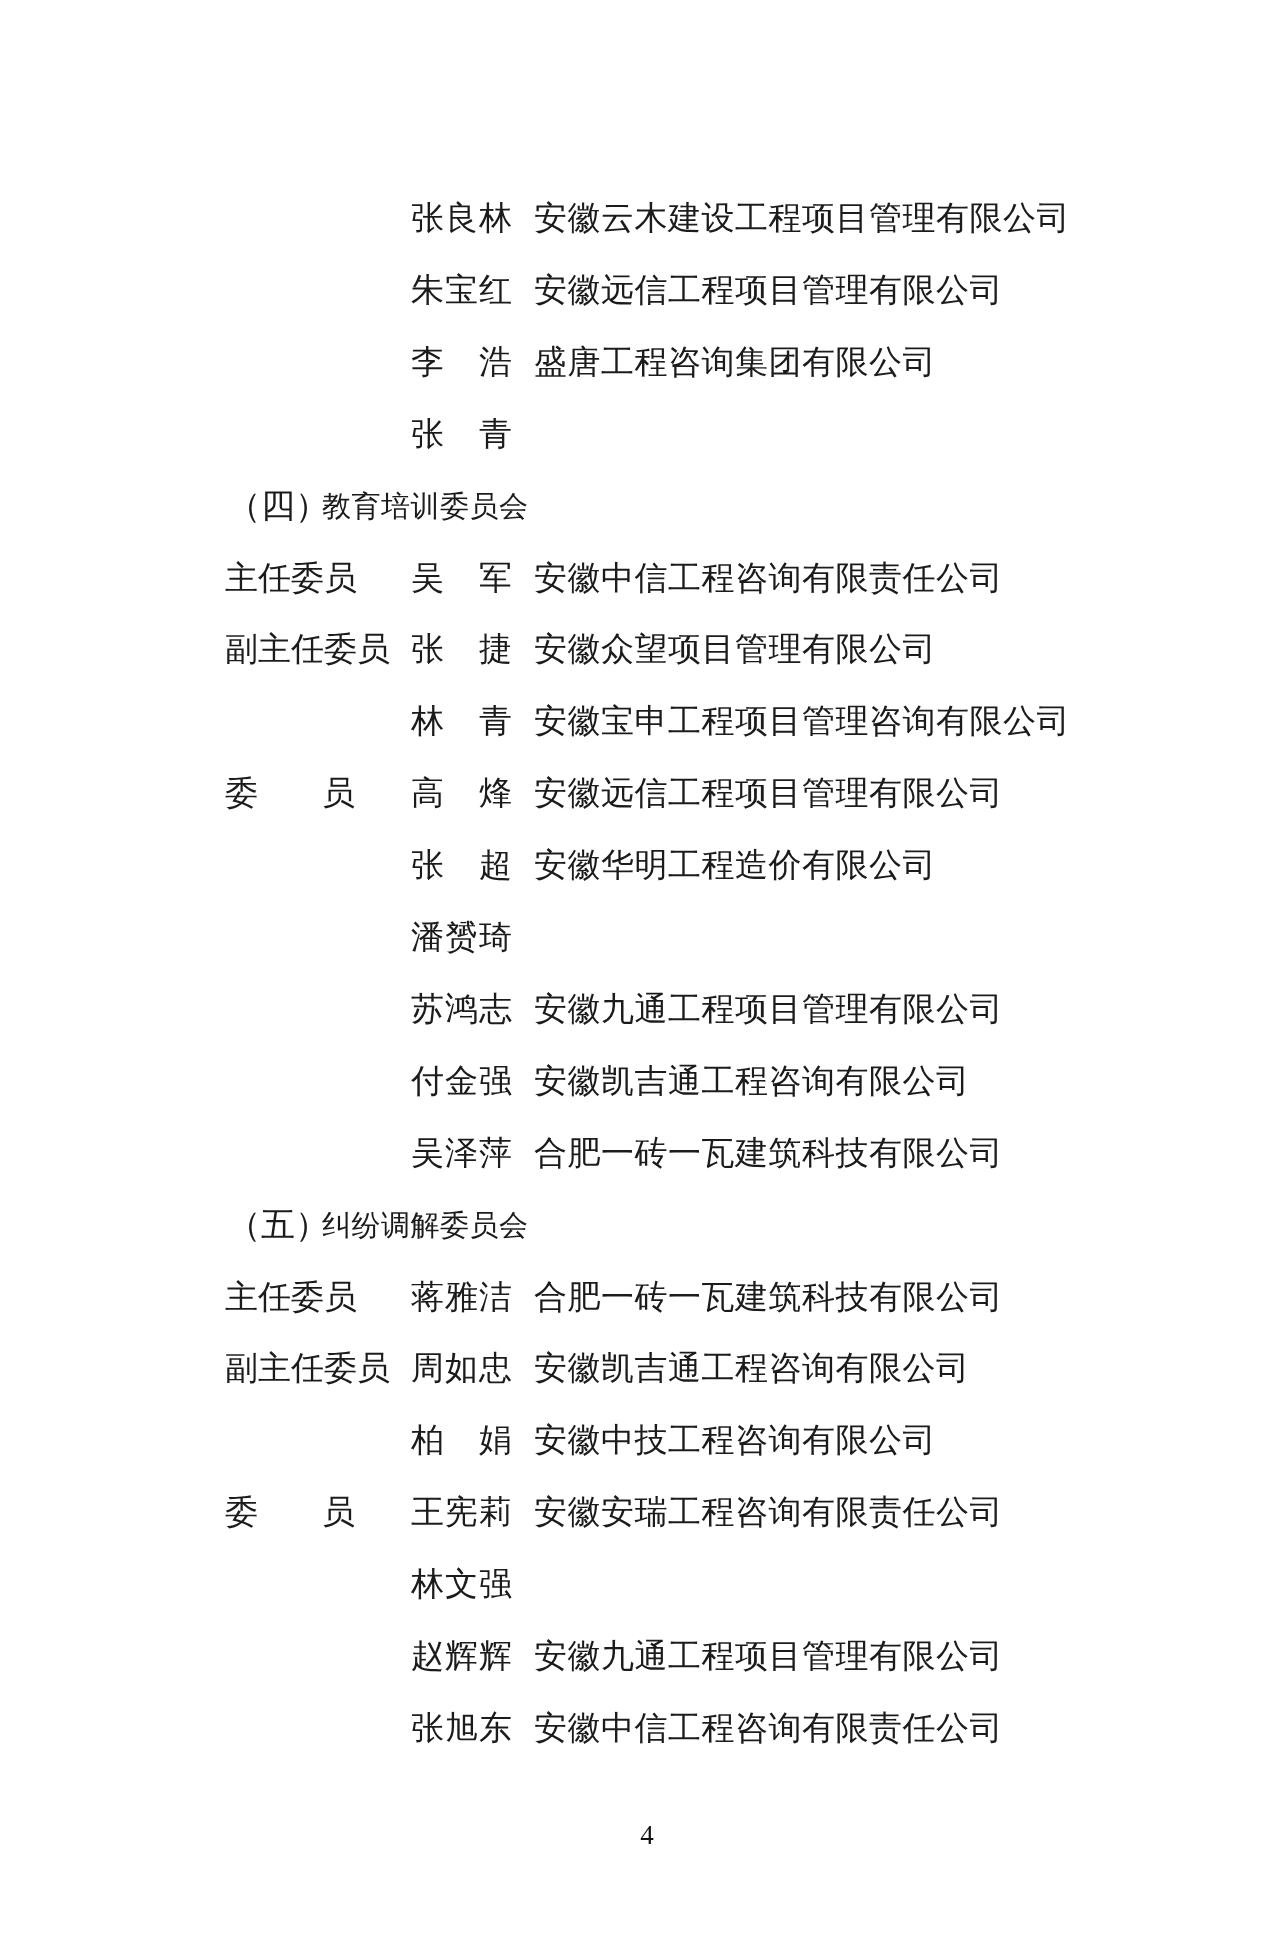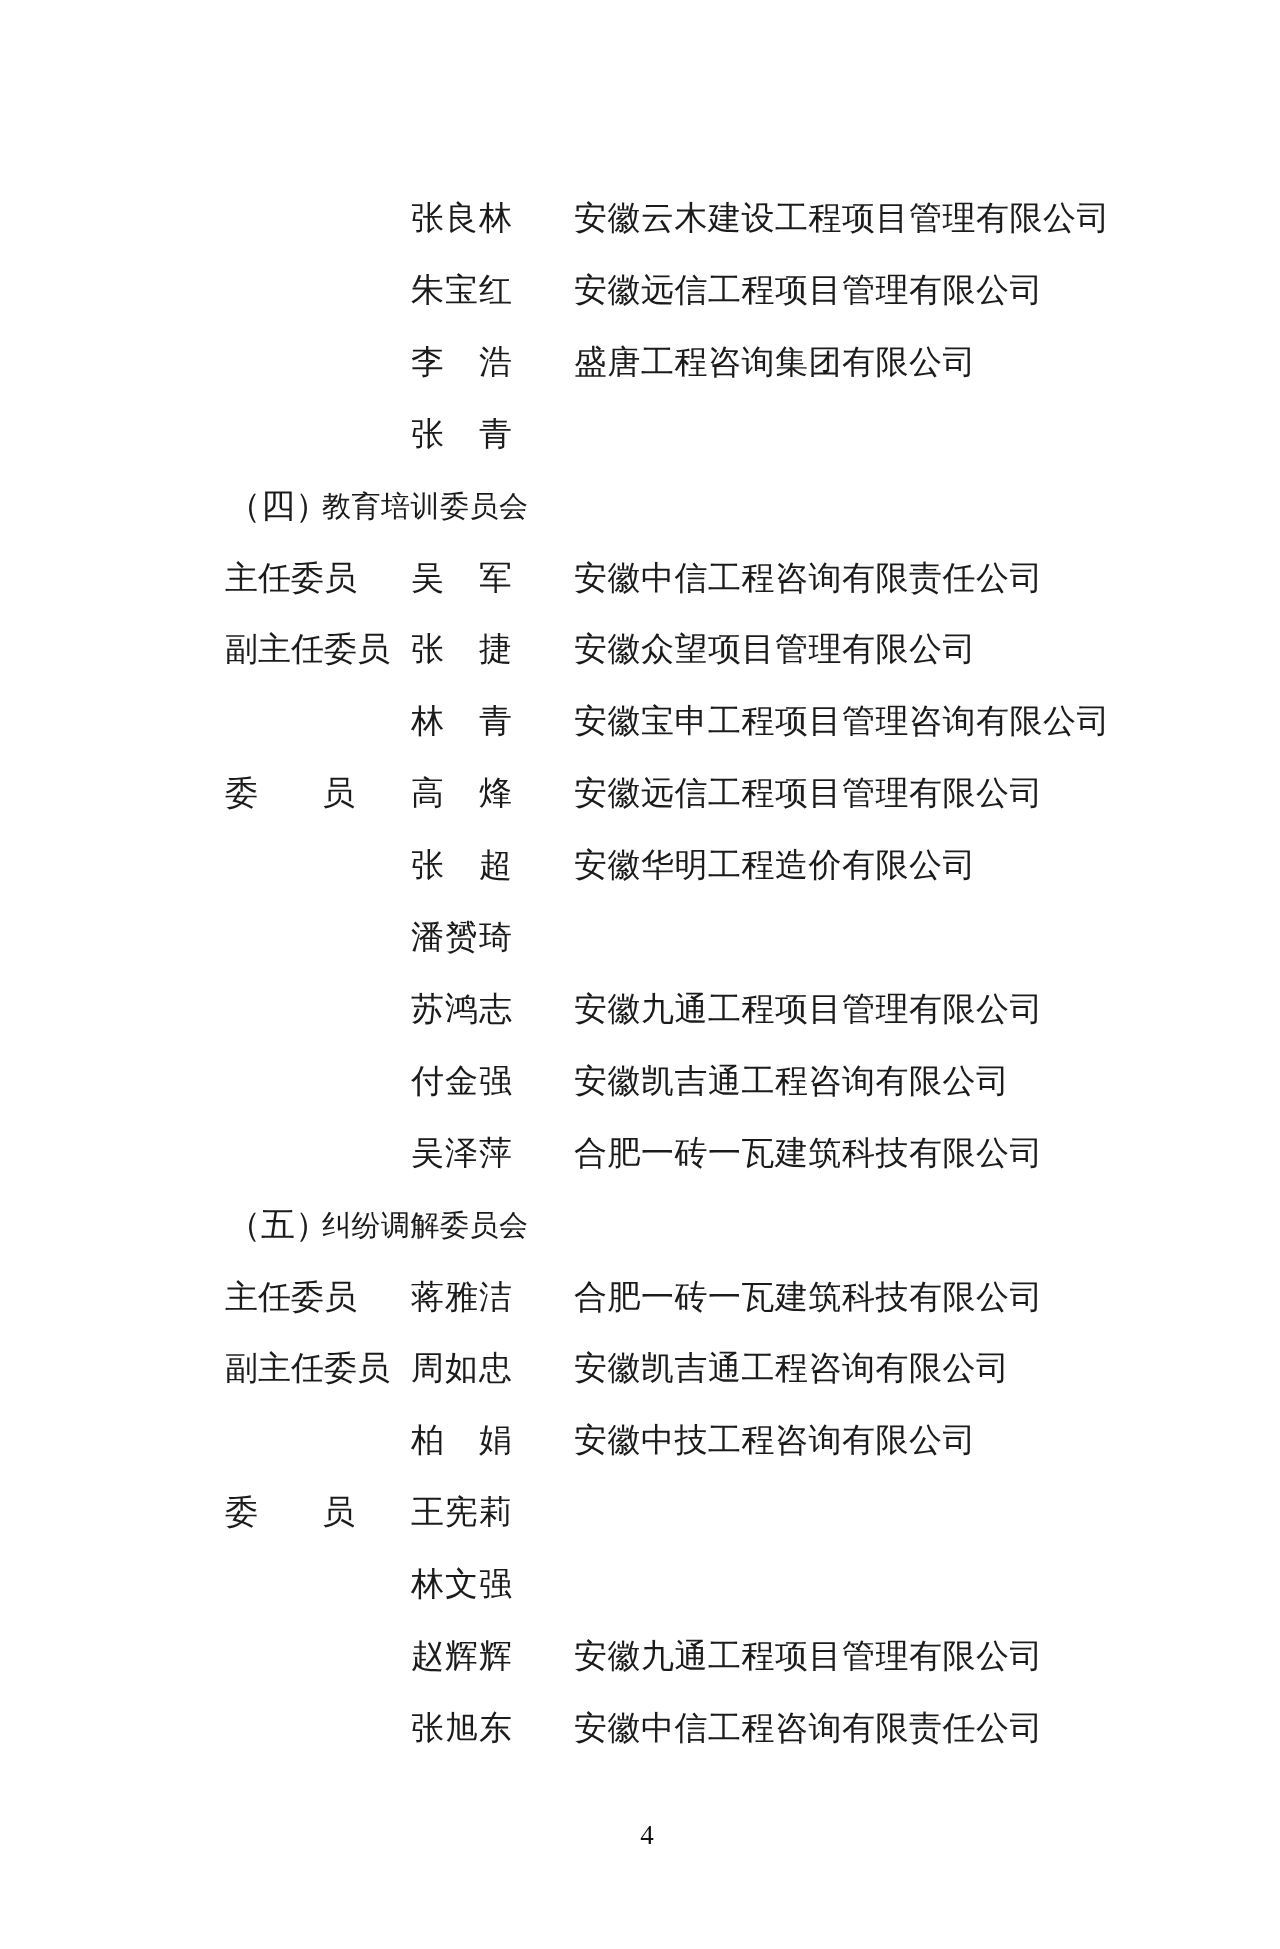--- a/index.html
+++ b/index.html
@@ -24,21 +24,21 @@
     overflow:visible;
   }
   
   .name {
     left:411px; width:101px;
     display:flex; justify-content:space-between;
     overflow:visible;
   }
   .role i, .name i { font-style:normal; flex:0 0 auto; }
   
-  .company { left:534px; letter-spacing:0.5px;margin-left:40px; }
+  .company { left:534px; letter-spacing:0.5px; }
   
   .hdr-paren { left:227px; font-size:34px; }
   .hdr-title { left:322px; font-size:29px; letter-spacing:0.5px; }
   .pagenum {
     position:absolute; top:1813px; left:0; width:100%;
     height:44px; line-height:44px;
     text-align:center; text-indent:14px;
     font-size:27px; color:#111;
   }
 </style>
@@ -206,20 +206,21 @@
       <div class="row" style="top: 1490.2px;">
         <span class="cell role">
           <i>委</i>
           <i>员</i>
         </span>
         <span class="cell name">
           <i>王</i>
           <i>宪</i>
           <i>莉</i>
         </span>
+        <span class="cell company">安徽安瑞工程咨询有限责任公司</span>
       </div>
       <div class="row" style="top: 1562.1px;">
         <span class="cell name">
           <i>林</i>
           <i>文</i>
           <i>强</i>
         </span>
       </div>
       <div class="row" style="top: 1634px;">
         <span class="cell name">

